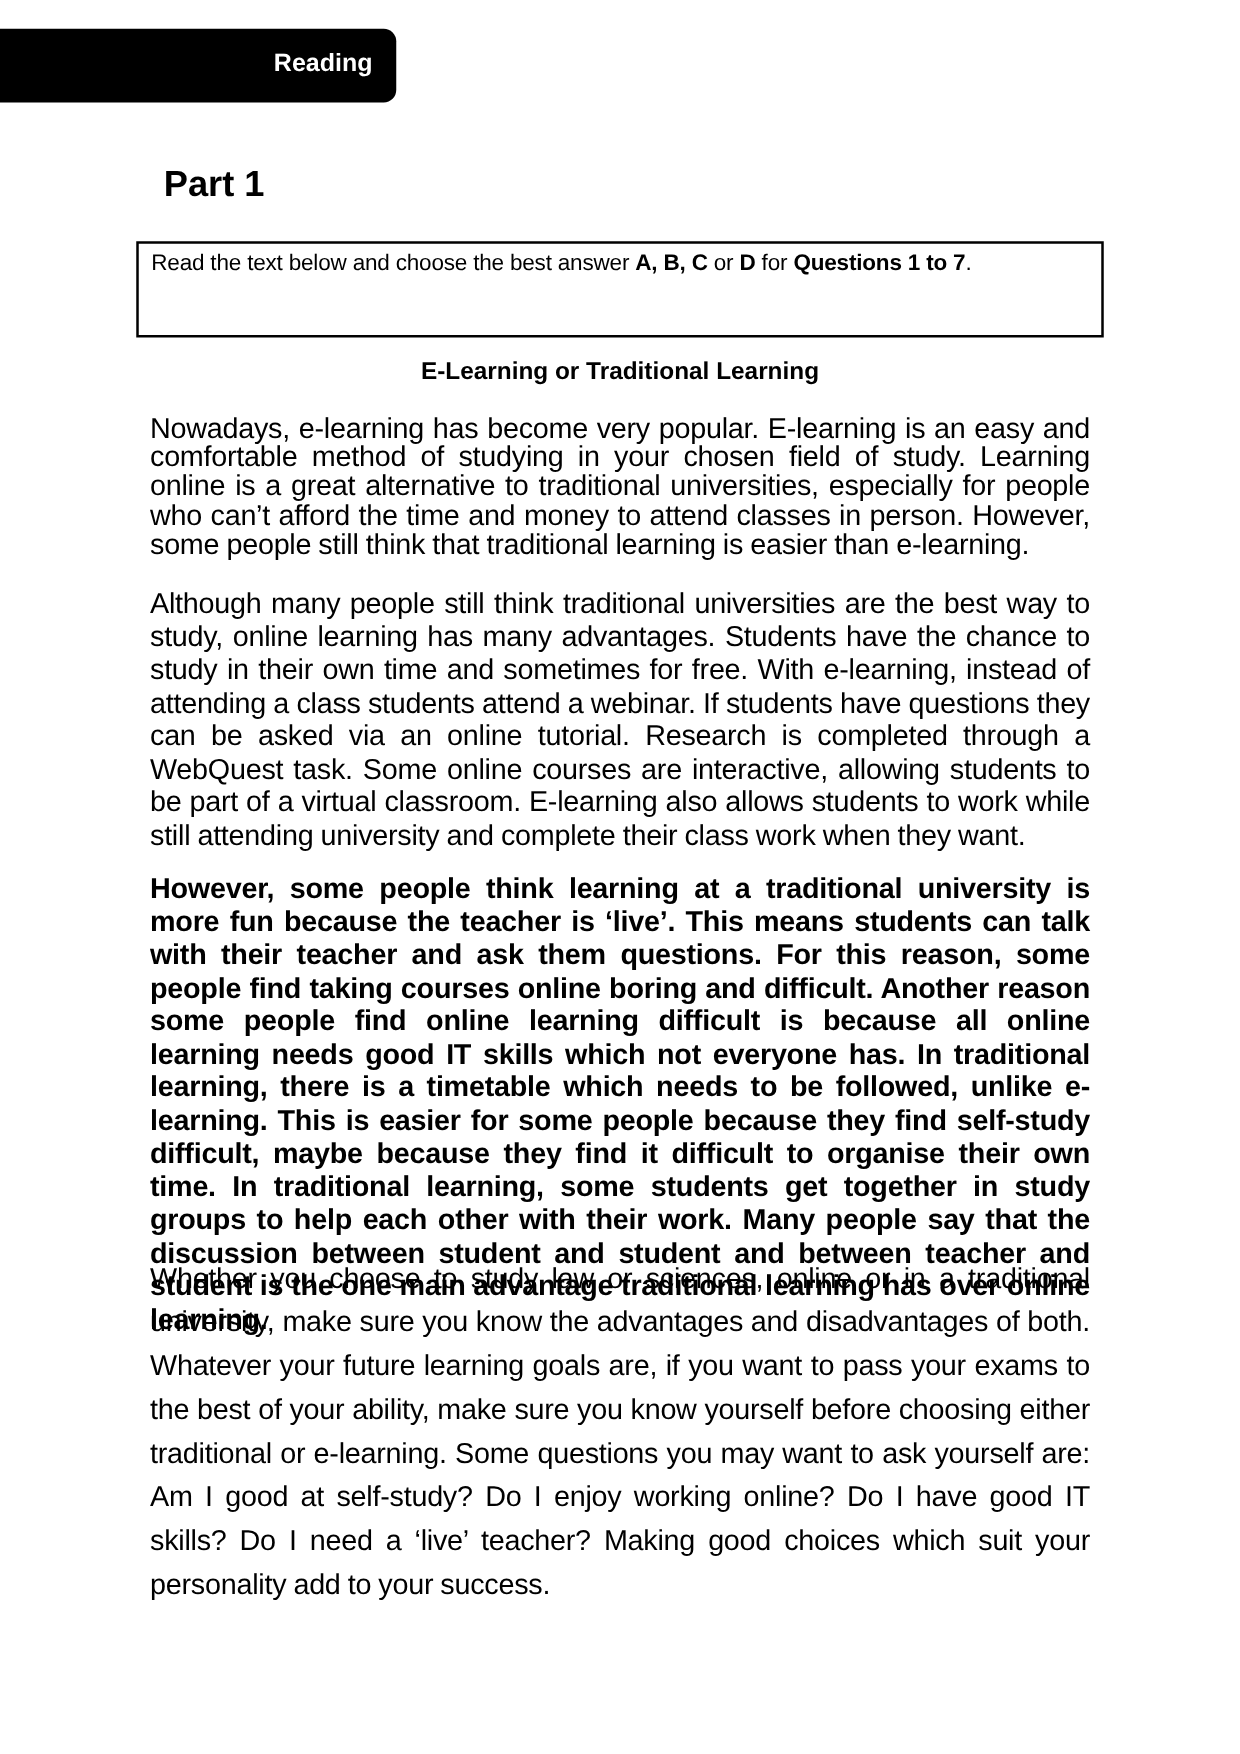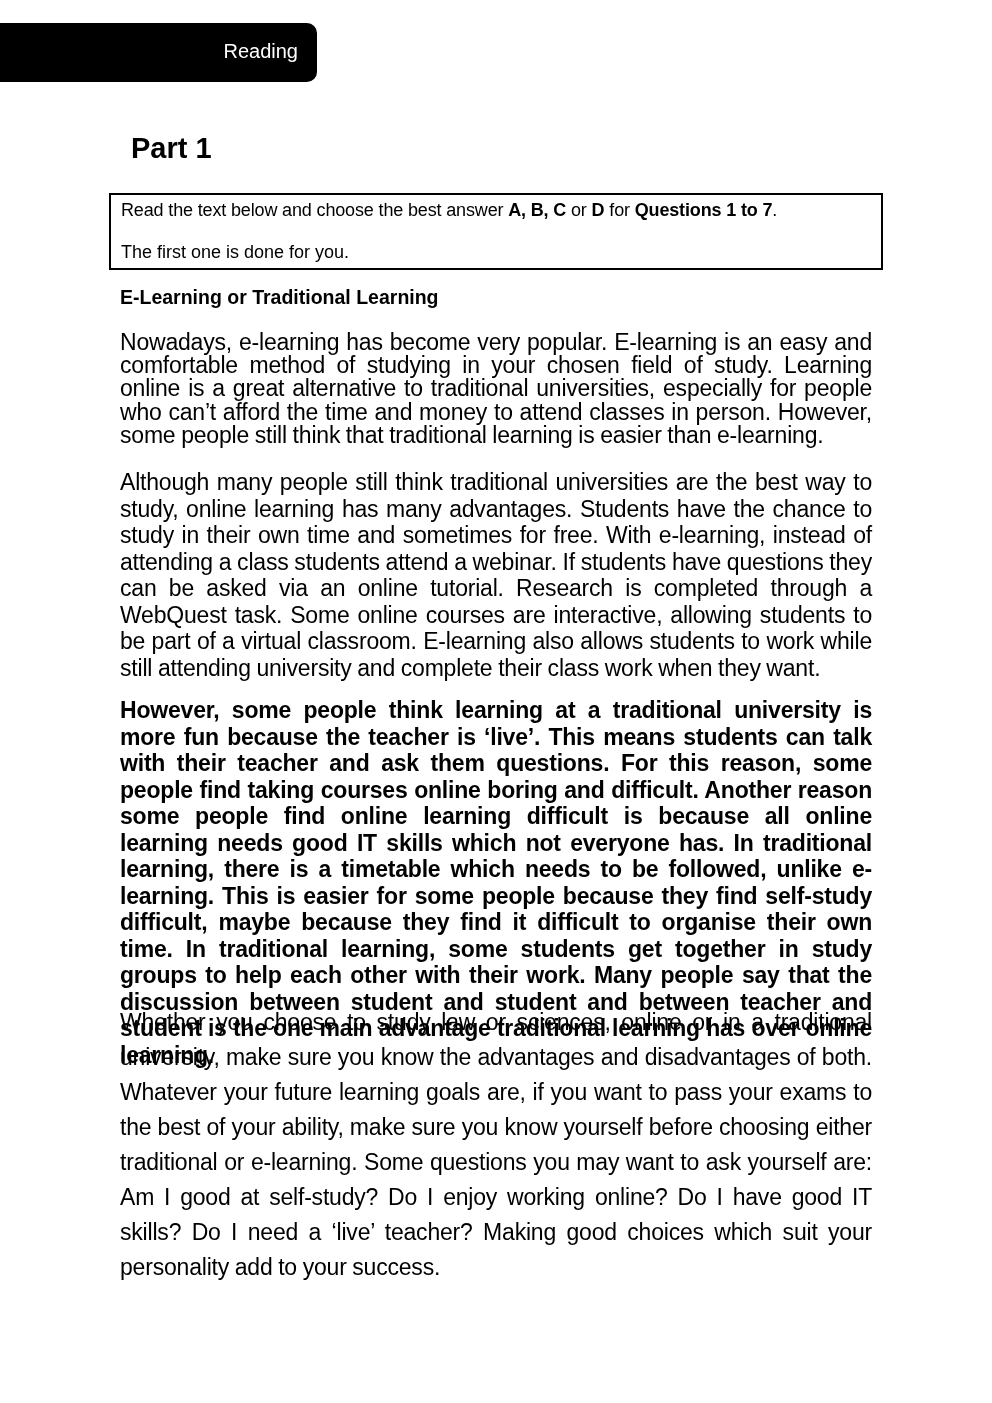--- a/index.html
+++ b/index.html
@@ -23,21 +23,21 @@
       height: 59px;
       background: #000000;
       border-radius: 0 10px 10px 0;
       box-sizing: border-box;
     }
     .section-tab-label {
       position: absolute;
       right: 19px;
       top: 16px;
       color: #ffffff;
-      font-weight: normal;
+      font-weight: bold;
       font-size: 20px;
       line-height: 24px;
     }
     .part-title {
       position: absolute;
       left: 120px;
       top: 119px;
       font-size: 29px;
       font-weight: bold;
       line-height: 36px;
@@ -62,20 +62,21 @@
     }
     .instr-line2 {
       line-height: 24px;
       margin: 18px 0 0 0;
     }
     .article-title {
       position: absolute;
       left: 120px;
       width: 752px;
       top: 285px;
+      text-align: center;
       font-weight: bold;
       font-size: 19.5px;
       line-height: 24px;
       margin: 0;
     }
     .para {
       position: absolute;
       left: 120px;
       width: 752px;
       margin: 0;
@@ -94,21 +95,20 @@
 <body>
 
 <div class="section-tab">
   <span class="section-tab-label">Reading</span>
 </div>
 
 <h1 class="part-title">Part 1</h1>
 
 <div class="instructions-box">
   <p class="instr-line1"><span>Read the text below and choose the best answer </span><b>A, B, C</b><span> or </span><b>D</b><span> for </span><b>Questions 1 to 7</b><span>.</span></p>
-  <p class="instr-line2">The first one is done for you.</p>
 </div>
 
 <h2 class="article-title">E-Learning or Traditional Learning</h2>
 
 <p class="para p1">Nowadays, e-learning has become very popular. E-learning is an easy and comfortable method of studying in your chosen field of study. Learning online is a great alternative to traditional universities, especially for people who can’t afford the time and money to attend classes in person. However, some people still think that traditional learning is easier than e-learning.</p>
 <p class="para p2">Although many people still think traditional universities are the best way to study, online learning has many advantages. Students have the chance to study in their own time and sometimes for free. With e-learning, instead of attending a class students attend a webinar. If students have questions they can be asked via an online tutorial. Research is completed through a WebQuest task.   Some online courses are interactive, allowing students to be part of a virtual classroom.  E-learning also allows students to work while still attending university and complete their class work when they want.</p>
 <p class="para p3">However, some people think learning at a traditional university is more fun because the teacher is ‘live’. This means students can talk with their teacher and ask them questions. For this reason, some people find taking courses online boring and difficult. Another reason some people find online learning difficult is because all online learning needs good IT skills which not everyone has. In traditional learning, there is a timetable which needs to be followed, unlike e-learning. This is easier for some people because they find self-study difficult, maybe because they find it difficult to organise their own time. In traditional learning, some students get together in study groups to help each other with their work. Many people say that the discussion between student and student and between teacher and student is the one main advantage traditional learning has over online learning.</p>
 <p class="para p4">Whether you choose to study law or sciences, online or in a traditional university, make sure you know the advantages and disadvantages of both.  Whatever your future learning goals are, if you want to pass your exams to the best of your ability, make sure you know yourself before choosing either traditional or e-learning. Some questions you may want to ask yourself are:  Am I good at self-study?  Do I enjoy working online?  Do I have good IT skills? Do I need a ‘live’ teacher?  Making good choices which suit your personality add to your success.</p>
 
 </body></html>

